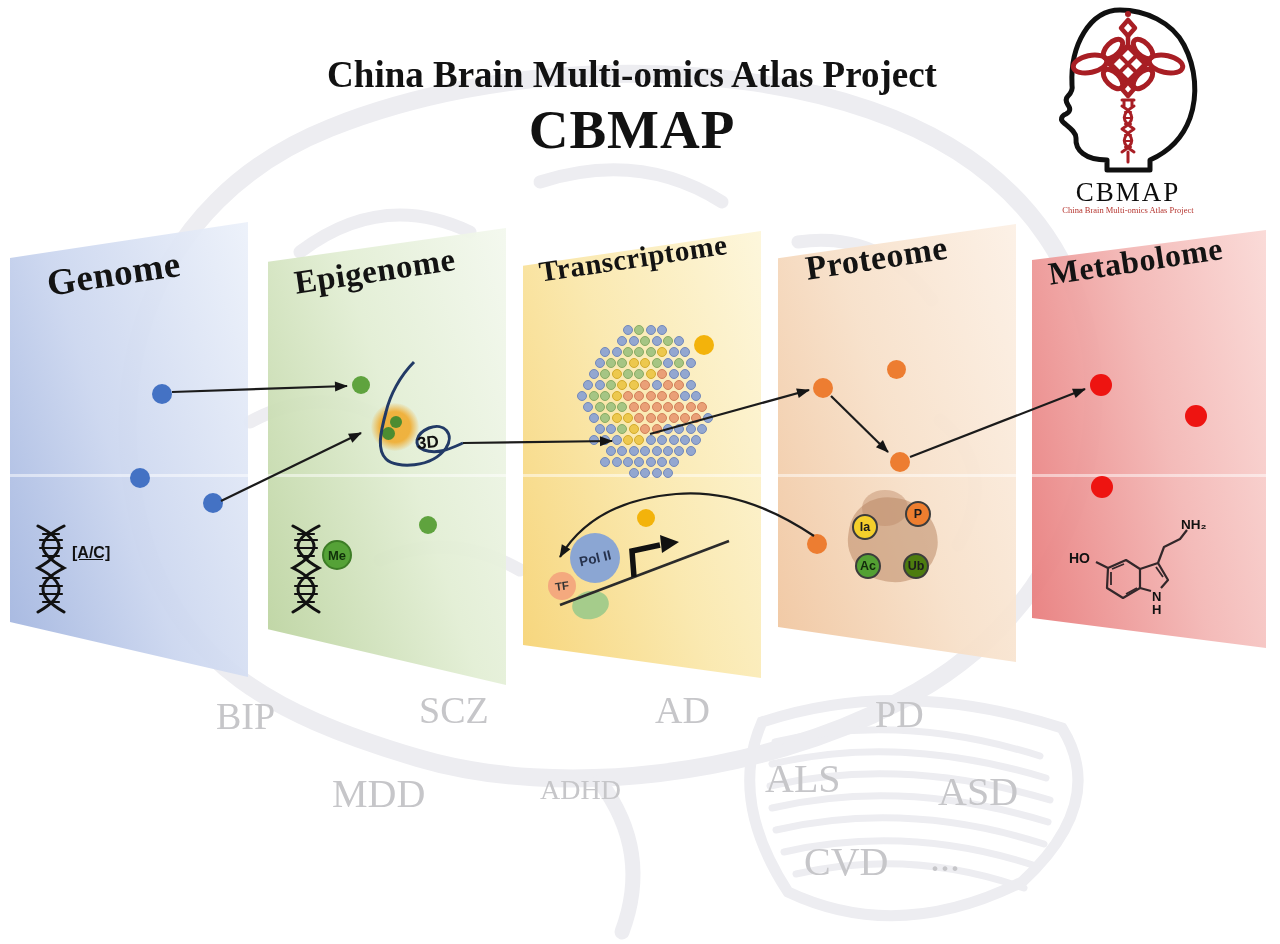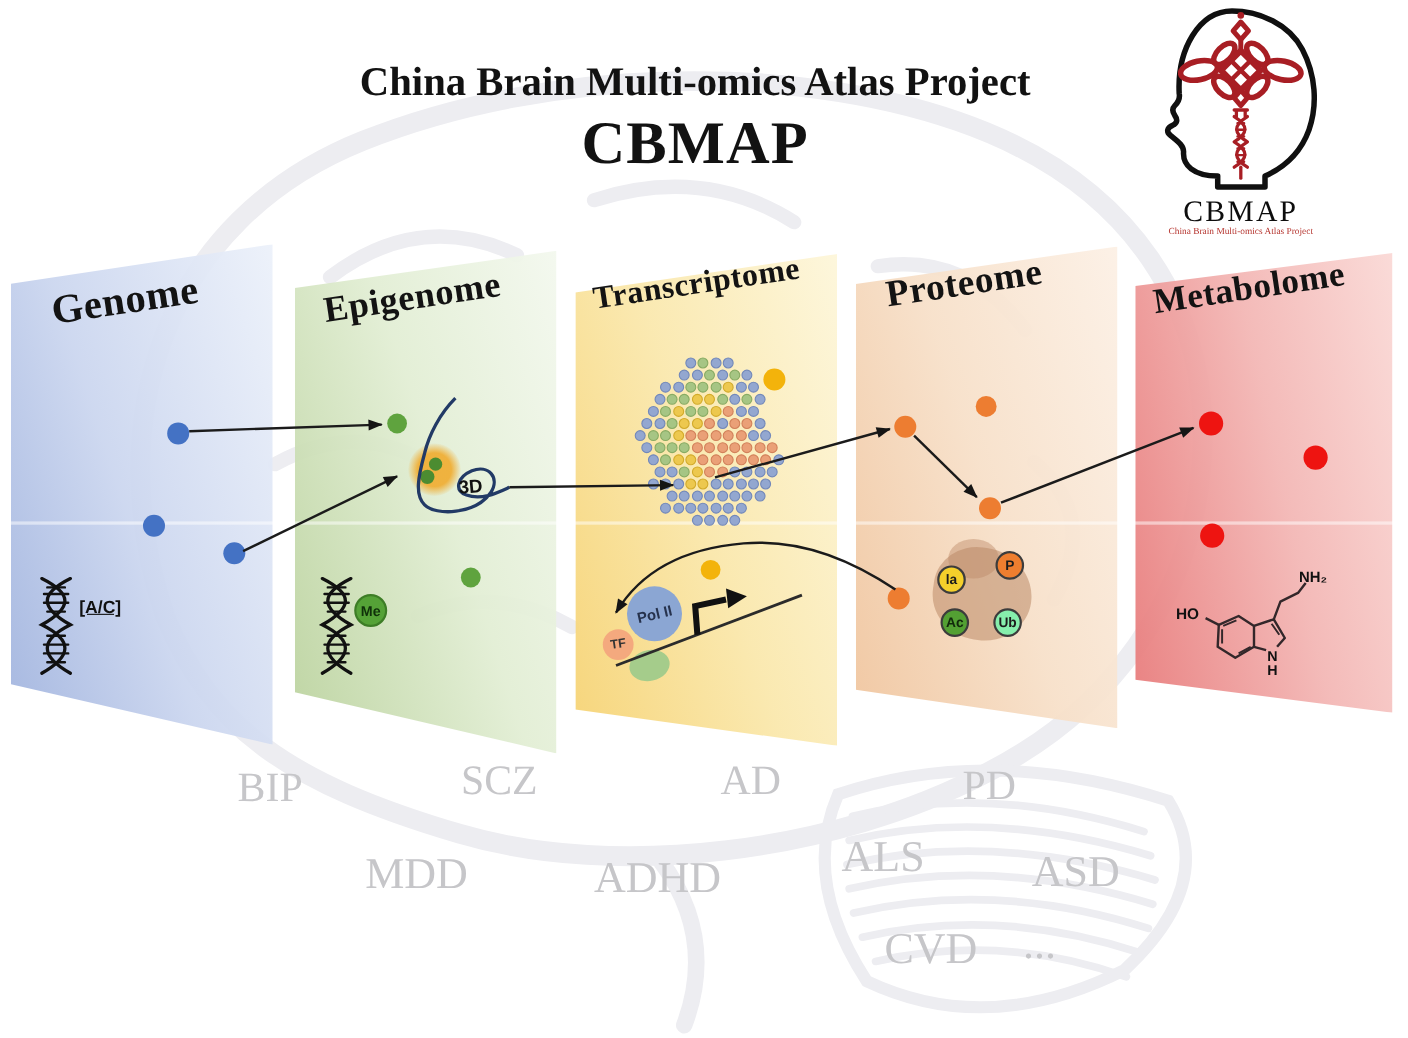--- a/index.html
+++ b/index.html
@@ -245,21 +245,21 @@
       <div class="dot" style="left: 807px; top: 534px; width: 20px; height: 20px; background: rgb(237, 125, 49);"></div>
       <div class="dot" style="left: 1090px; top: 374px; width: 22px; height: 22px; background: rgb(238, 20, 17);"></div>
       <div class="dot" style="left: 1185px; top: 405px; width: 22px; height: 22px; background: rgb(238, 20, 17);"></div>
       <div class="dot" style="left: 1091px; top: 476px; width: 22px; height: 22px; background: rgb(238, 20, 17);"></div>
     </div>
   <div class="abs" id="disease-layer" style="left:0;top:0;z-index:2">
       <div class="disease" style="left: 216px; top: 694px; font-size: 38px;">BIP</div>
       <div class="disease" style="left: 419px; top: 688px; font-size: 38px;">SCZ</div>
       <div class="disease" style="left: 655px; top: 688px; font-size: 38px;">AD</div>
       <div class="disease" style="left: 332px; top: 770px; font-size: 40px;">MDD</div>
-      <div class="disease" style="left: 540px; top: 774px; font-size: 40px; font-family: Liberation Serif, serif;">ADHD</div>
+      <div class="disease" style="left: 540px; top: 774px; font-size: 28px; font-family: Liberation Serif, serif;">ADHD</div>
       <div class="disease" style="left: 875px; top: 692px; font-size: 38px;">PD</div>
       <div class="disease" style="left: 765px; top: 755px; font-size: 40px;">ALS</div>
       <div class="disease" style="left: 938px; top: 768px; font-size: 40px;">ASD</div>
       <div class="disease" style="left: 804px; top: 838px; font-size: 40px; text-align: center;">CVD</div>
       <div class="disease" style="left: 930px; top: 834px; font-size: 40px;">...</div>
     </div>
 
   <svg class="abs" style="left:0;top:0;z-index:5" width="1280" height="944" viewBox="0 0 1280 944" fill="none">
     <defs>
       <marker id="arw" markerUnits="userSpaceOnUse" markerWidth="18" markerHeight="14" refX="13" refY="6" orient="auto">
@@ -288,21 +288,21 @@
 
   <div class="circle-badge" style="left:852px;top:514px;width:26px;height:26px;background:#f4cf2b;border:2.5px solid #3c3c3c;">
     <span style="font-size:12.5px;color:#1c1c1c;">la</span>
   </div>
   <div class="circle-badge" style="left:905px;top:501px;width:26px;height:26px;background:#ee7e2f;border:2.5px solid #3c3c3c;">
     <span style="font-size:12.5px;color:#1c1c1c;">P</span>
   </div>
   <div class="circle-badge" style="left:855px;top:553px;width:26px;height:26px;background:#53a033;border:2.5px solid #3c3c3c;">
     <span style="font-size:12.5px;color:#12290c;">Ac</span>
   </div>
-  <div class="circle-badge" style="left:903px;top:553px;width:26px;height:26px;background:#86efac;border:2.5px solid #3c3c3c;">
+  <div class="circle-badge" style="left:903px;top:553px;width:26px;height:26px;background:#4d7c0f;border:2.5px solid #3c3c3c;">
     <span style="font-size:12.5px;color:#1c1c1c;">Ub</span>
   </div>
 
   <svg class="abs" style="left:1040px;top:4px;z-index:7" width="230" height="216" viewBox="0 0 230 216" fill="none" stroke-linecap="round" stroke-linejoin="round">
     <path d="M80 6 C105 6 132 18 144 41 C156 64 158 91 150 114 C142 136 128 148 110 156 L110 166 L67 166 L67 156 C45 156 35 146 36 134 C36 128 30 124 24 119 C20 116 21 112 26 110 C30 108 31 105 28 101 C26 98 25 95 28 92 C31 89 33 86 32 81 C30 41 50 6 80 6 Z" stroke="#101010" stroke-width="5" fill="#fff"></path>
     <g stroke="#a81e24">
       <circle cx="88" cy="10" r="3" fill="#a81e24" stroke="none"></circle>
       <path d="M88 16 l7 8 l-7 8 l-7 -8 Z" stroke-width="4.5"></path>
       <path d="M88 32 L88 40" stroke-width="4.5"></path>
       <ellipse cx="73" cy="45" rx="12" ry="6.5" stroke-width="5" transform="rotate(-45 73 45)"></ellipse>

